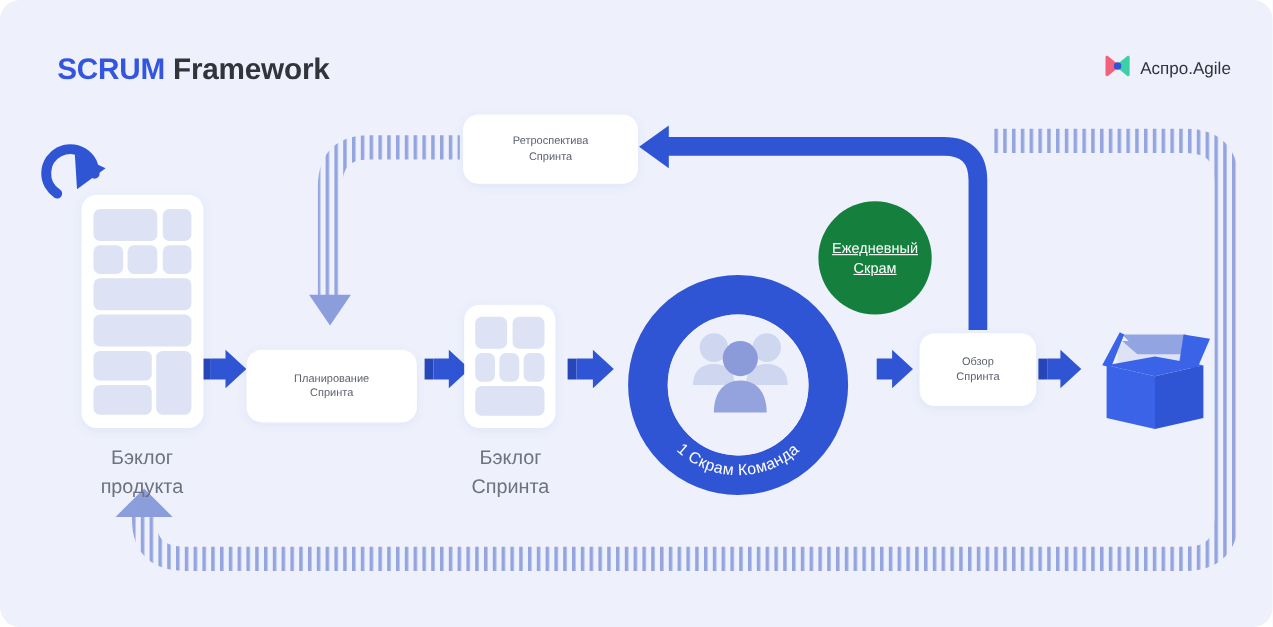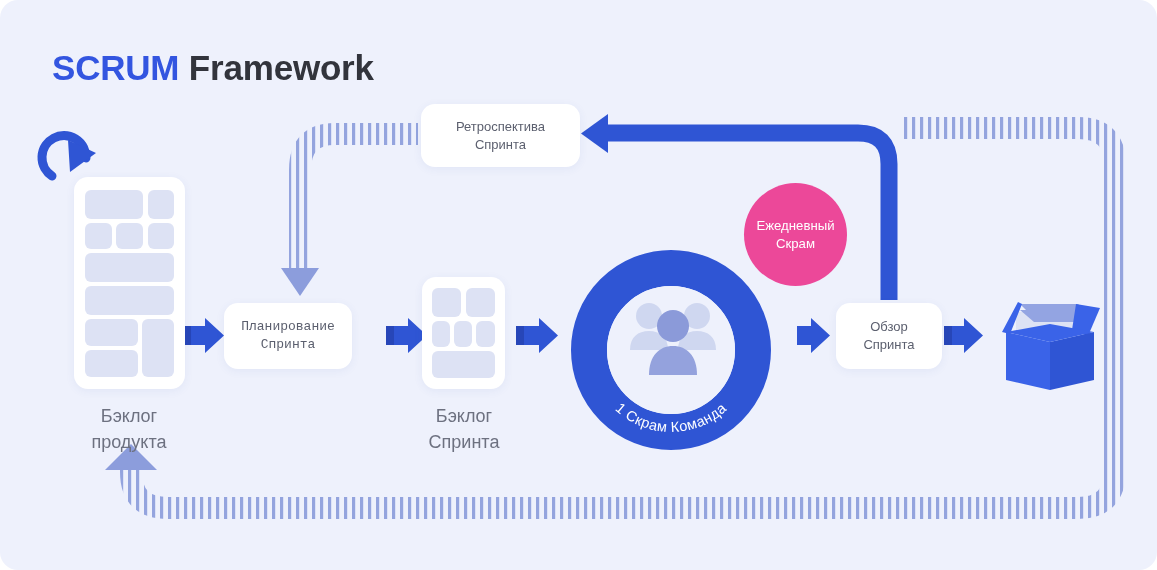--- a/index.html
+++ b/index.html
@@ -12,21 +12,21 @@
   #canvas {
     position: relative;
     width: 1157px; height: 570px;
     background: #eef1fc;
     border-radius: 18px;
     overflow: hidden;
   }
   
   #title {
     position: absolute; left: 52px; top: 48px;
-    font-size: 35px; font-weight: bold; letter-spacing: -0.2px;
+    font-size: 27px; font-weight: bold; letter-spacing: -0.2px;
     white-space: nowrap;
   }
   #title .scrum { color: #3355e0; }
   #title .fw { color: #32343c; font-weight: bold; }
 
   #logo {
     position: absolute; right: 38px; top: 50px;
     display: flex; align-items: center; gap: 9px;
   }
   #logo .logo-text {
@@ -41,53 +41,64 @@
 
   
   .card {
     position: absolute; background: #ffffff;
     border-radius: 14px;
     box-shadow: 0 2px 10px rgba(60,80,170,.07);
     z-index: 4;
   }
   .evbox {
     display: flex; align-items: center; justify-content: center;
-    text-align: center; color: #5b5f6e; font-size: 13px;
+    text-align: center; color: #5b5f6e; font-size: 10px;
     line-height: 1.35; padding: 0 10px; white-space: pre-line;
   }
   .caption {
     position: absolute; z-index: 4; text-align: center;
     color: #6d7180; font-size: 18px; line-height: 1.45;
     white-space: pre-line;
   }
 
   
   .blk { position: absolute; background: #dde2f4; border-radius: 6px; }
 
   
   #ring-wrap { position: absolute; left: 561px; top: 240px; z-index: 3; }
   #daily {
     position: absolute; left: 744px; top: 183px;
     width: 103px; height: 103px; border-radius: 50%;
-    background: #ec4899; z-index: 3;
+    background: #15803d; z-index: 3;
     display: flex; align-items: center; justify-content: center;
     text-align: center; color: #fff; font-size: 13.2px; line-height: 1.3;
     white-space: pre-line;
+    text-decoration: underline;
   }
   #people { position: absolute; left: 627px; top: 298px; z-index: 5; }
 </style>
 </head>
 <body>
 
 <div id="canvas">
 
   <div id="title">
     <span class="scrum">SCRUM</span><span class="fw"> Framework</span>
   </div>
 
+  <div id="logo">
+    <span>
+      <svg width="24" height="20" viewBox="0 0 24 20">
+        <path d="M1 2.2 C1 1 2.2 .3 3.2 1 L11.2 7.4 C11.8 7.9 11.8 12.1 11.2 12.6 L3.2 19 C2.2 19.7 1 19 1 17.8 Z" fill="#f2607b"></path>
+        <path d="M23 2.2 C23 1 21.8 .3 20.8 1 L12.8 7.4 C12.2 7.9 12.2 12.1 12.8 12.6 L20.8 19 C21.8 19.7 23 19 23 17.8 Z" fill="#3ecfa6"></path>
+        <circle cx="12" cy="10" r="3.4" fill="#2f55d4"></circle>
+      </svg>
+    </span>
+    <span class="logo-text">Аспро.Agile</span>
+  </div>
 
   <svg id="arrows" viewBox="0 0 1157 570">
     <defs>
 
       <pattern id="tick" width="8" height="10" patternUnits="userSpaceOnUse">
         <rect x="0" y="0" width="3.2" height="10" fill="#94a4de"></rect>
       </pattern>
     </defs>
 
     <g>
@@ -146,21 +157,21 @@
     <div class="blk" style="left:74px; top:46px; width:26px; height:26px;"></div>
     <div class="blk" style="left:11px; top:76px; width:89px; height:29px;"></div>
     <div class="blk" style="left:11px; top:109px; width:89px; height:29px;"></div>
     <div class="blk" style="left:11px; top:142px; width:53px; height:27px;"></div>
     <div class="blk" style="left:68px; top:142px; width:32px; height:58px;"></div>
     <div class="blk" style="left:11px; top:173px; width:53px; height:27px;"></div>
   </div>
   <div class="caption" style="left:64px; top:403px; width:130px;">Бэклог
 продукта</div>
 
-  <div class="card evbox" style="left:224px; top:303px; width:128px; height:66px;font-family:Liberation Mono, monospace;">
+  <div class="card evbox" style="left:224px; top:318px; width:155px; height:66px;">
     <span>Планирование
 Спринта</span>
   </div>
 
   <div class="card evbox" style="left:421px; top:104px; width:159px; height:63px;">
     <span>Ретроспектива
 Спринта</span>
   </div>
 
   <div class="card" style="left:422px; top:277px; width:83px; height:112px;">

